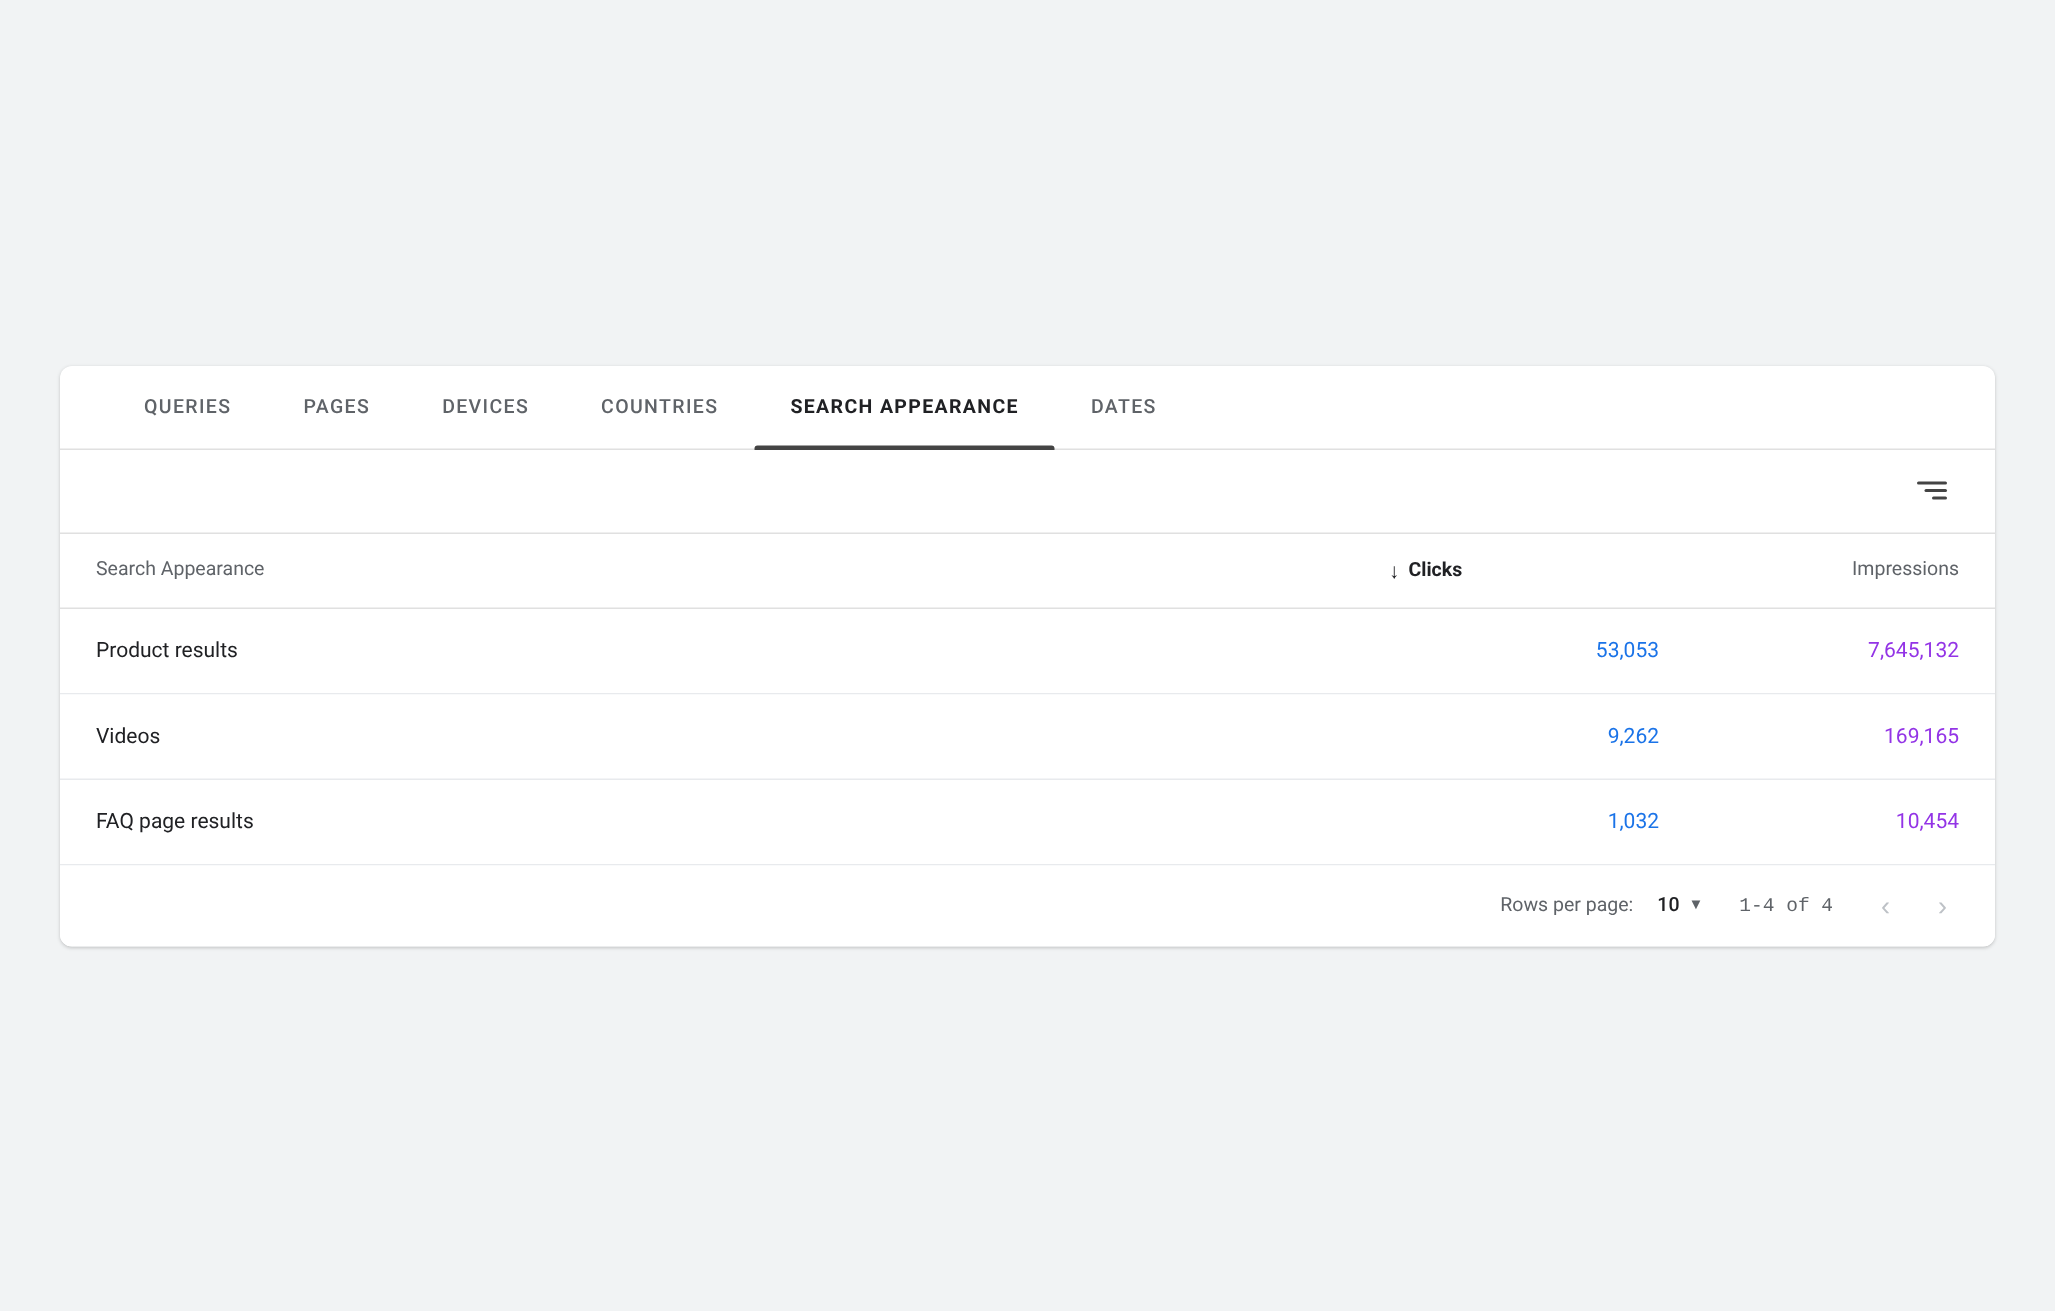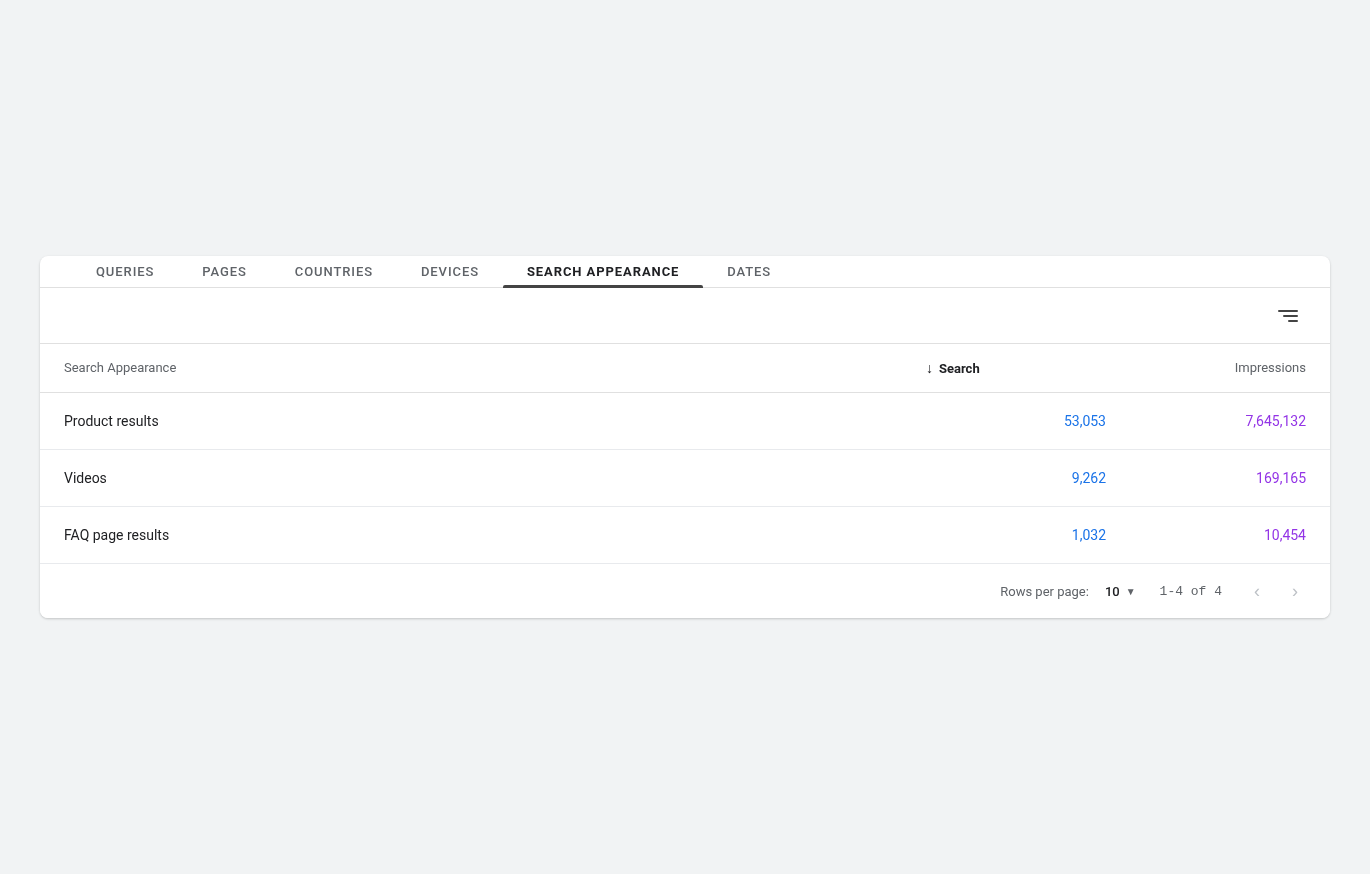--- a/index.html
+++ b/index.html
@@ -28,21 +28,21 @@
 
     
     .tab-nav {
       display: flex;
       align-items: center;
       border-bottom: 1px solid #e0e0e0;
       padding: 0 32px;
     }
 
     .tab-item {
-      padding: 8px 24px;
+      padding: 20px 24px;
       font-size: 13px;
       font-weight: 500;
       color: #5f6368;
       letter-spacing: 0.07em;
       cursor: pointer;
       text-transform: uppercase;
       position: relative;
       text-decoration: none;
       text-align: right;
     }
@@ -223,41 +223,41 @@
     }
   </style>
 </head>
 <body>
 
 <div class="card">
 
   <nav class="tab-nav">
     <div class="tab-item">QUERIES</div>
     <div class="tab-item">PAGES</div>
+    <div class="tab-item">DEVICES</div>
     <div class="tab-item">COUNTRIES</div>
-    <div class="tab-item">DEVICES</div>
     <div class="tab-item active">SEARCH APPEARANCE</div>
     <div class="tab-item">DATES</div>
   </nav>
 
   <div class="filter-bar">
     <div class="filter-icon">
       <div class="line"></div>
       <div class="line"></div>
       <div class="line"></div>
     </div>
   </div>
 
   <div class="table-container">
 
     <div class="table-header">
       <div class="th">Search Appearance</div>
       <div class="th active-sort right">
         <span class="sort-arrow">↓</span>
-        <span>Search</span>
+        <span>Clicks</span>
       </div>
       <div class="th right">Impressions</div>
     </div>
 
 
     <div class="table-row">
       <div class="row-label">
         <span>Product results</span>
       </div>
       <div class="clicks-val">53,053</div>

